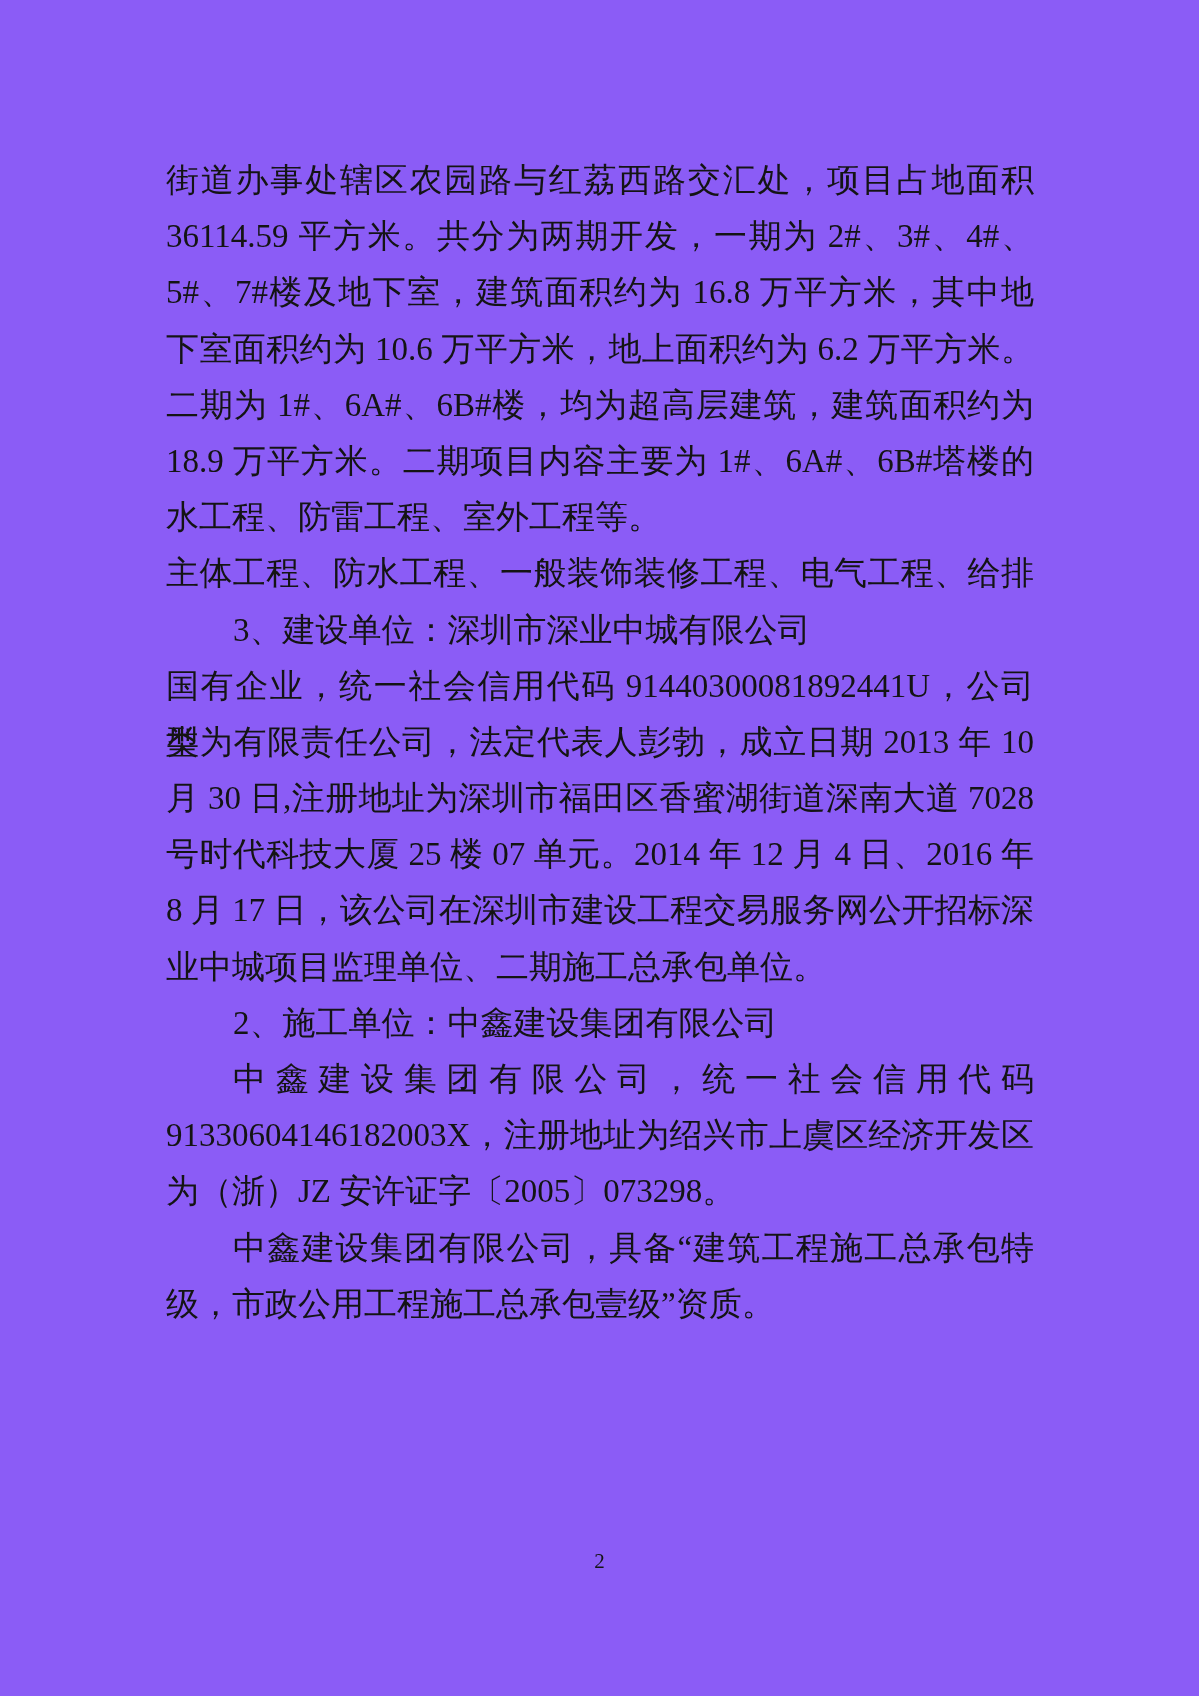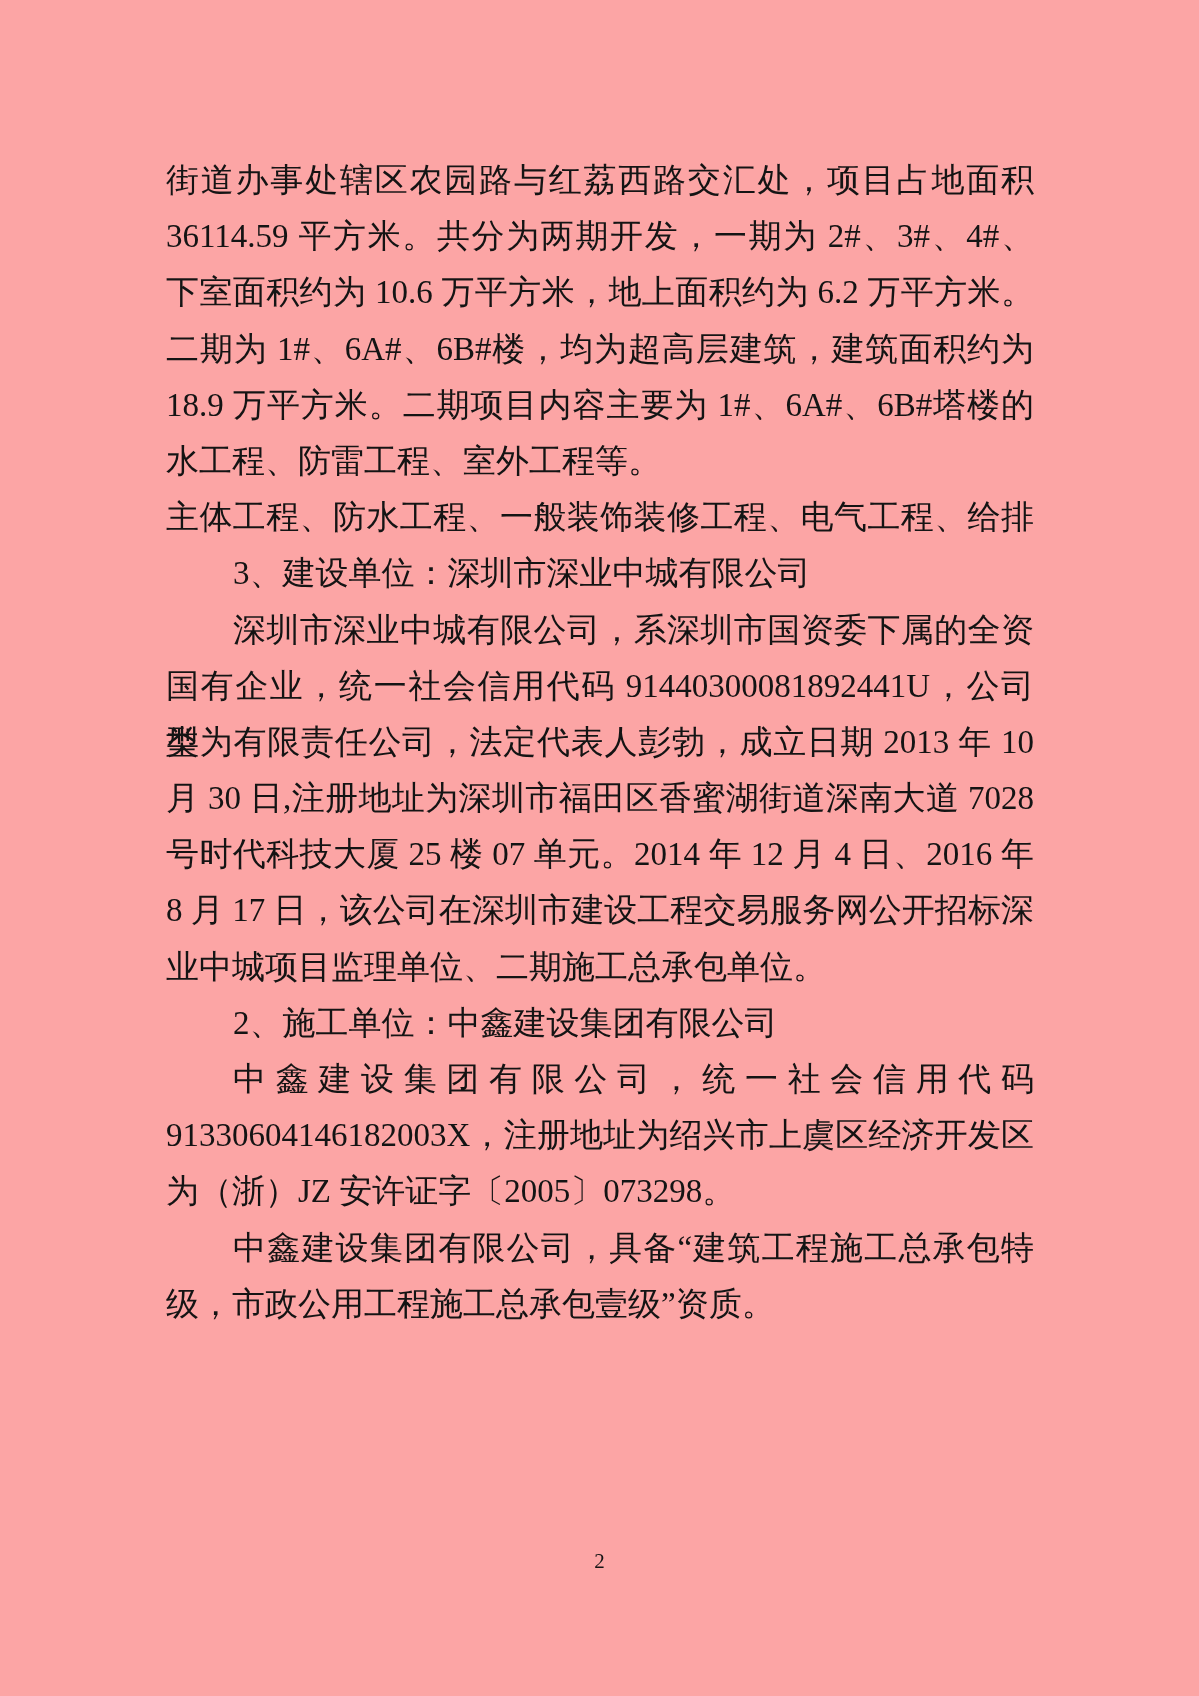--- a/index.html
+++ b/index.html
@@ -4,21 +4,21 @@
 <style>
   html, body {
     margin: 0;
     padding: 0;
     background: #ffffff;
   }
   .page {
     position: relative;
     width: 1199px;
     height: 1696px;
-    background: #fca5a5;
+    background: #8b5cf6;
     color: #141414;
     font-family: "Liberation Serif", "DejaVu Serif", serif;
     overflow: hidden;
   }
   .doc-body {
     position: absolute;
     left: 166px;
     top: 152px;
     width: 868px;
   }
@@ -50,27 +50,27 @@
     color: #141414;
   }
 </style>
 </head>
 <body>
 
 <div class="page">
   <div class="doc-body">
     <div class="ln fill">街道办事处辖区农园路与红荔西路交汇处，项目占地面积</div>
     <div class="ln fill">36114.59 平方米。共分为两期开发，一期为 2#、3#、4#、</div>
+    <div class="ln fill">5#、7#楼及地下室，建筑面积约为 16.8 万平方米，其中地</div>
     <div class="ln fill">下室面积约为 10.6 万平方米，地上面积约为 6.2 万平方米。</div>
     <div class="ln fill">二期为 1#、6A#、6B#楼，均为超高层建筑，建筑面积约为</div>
     <div class="ln fill">18.9 万平方米。二期项目内容主要为 1#、6A#、6B#塔楼的</div>
     <div class="ln">水工程、防雷工程、室外工程等。</div>
     <div class="ln fill">主体工程、防水工程、一般装饰装修工程、电气工程、给排</div>
     <div class="ln ind">3、建设单位：深圳市深业中城有限公司</div>
-    <div class="ln ind fill">深圳市深业中城有限公司，系深圳市国资委下属的全资</div>
     <div class="ln fill">国有企业，统一社会信用代码 91440300081892441U，公司类</div>
     <div class="ln fill">型为有限责任公司，法定代表人彭勃，成立日期 2013 年 10</div>
     <div class="ln fill">月 30 日,注册地址为深圳市福田区香蜜湖街道深南大道 7028</div>
     <div class="ln fill">号时代科技大厦 25 楼 07 单元。2014 年 12 月 4 日、2016 年</div>
     <div class="ln fill">8 月 17 日，该公司在深圳市建设工程交易服务网公开招标深</div>
     <div class="ln">业中城项目监理单位、二期施工总承包单位。</div>
     <div class="ln ind">2、施工单位：中鑫建设集团有限公司</div>
     <div class="ln ind fill">中鑫建设集团有限公司，统一社会信用代码</div>
     <div class="ln fill">91330604146182003X，注册地址为绍兴市上虞区经济开发区</div>
     <div class="ln">为（浙）JZ 安许证字〔2005〕073298。</div>

